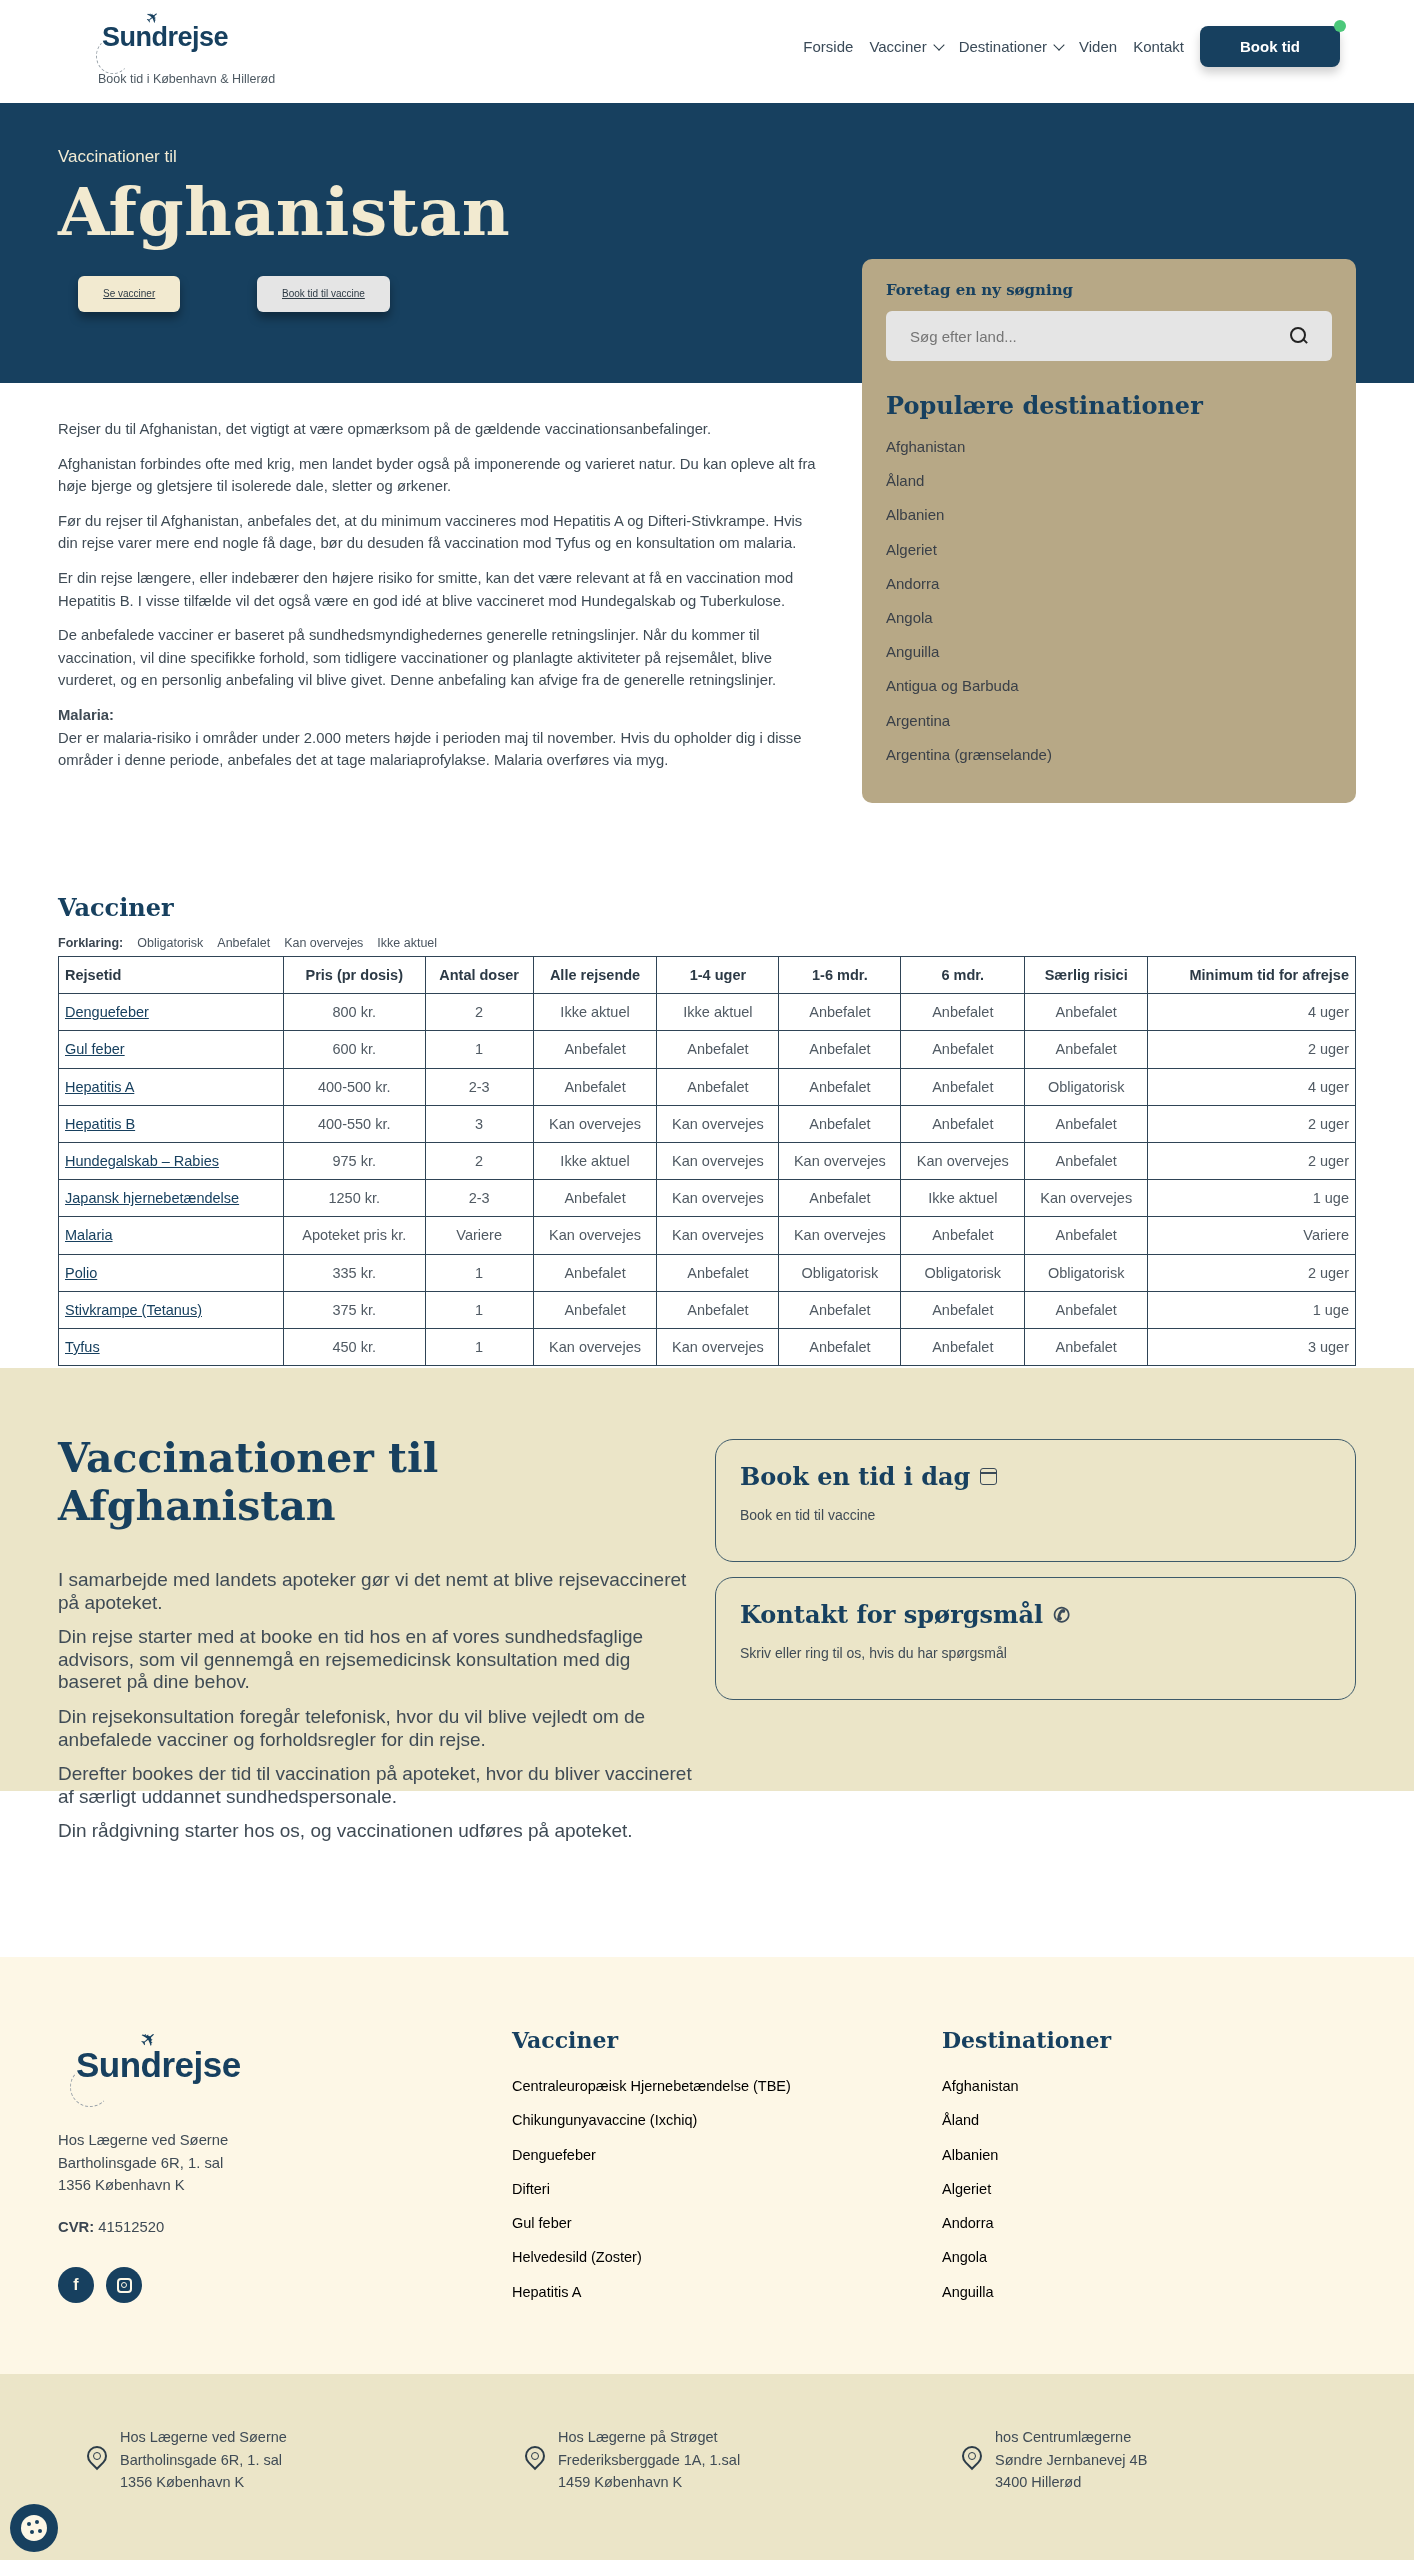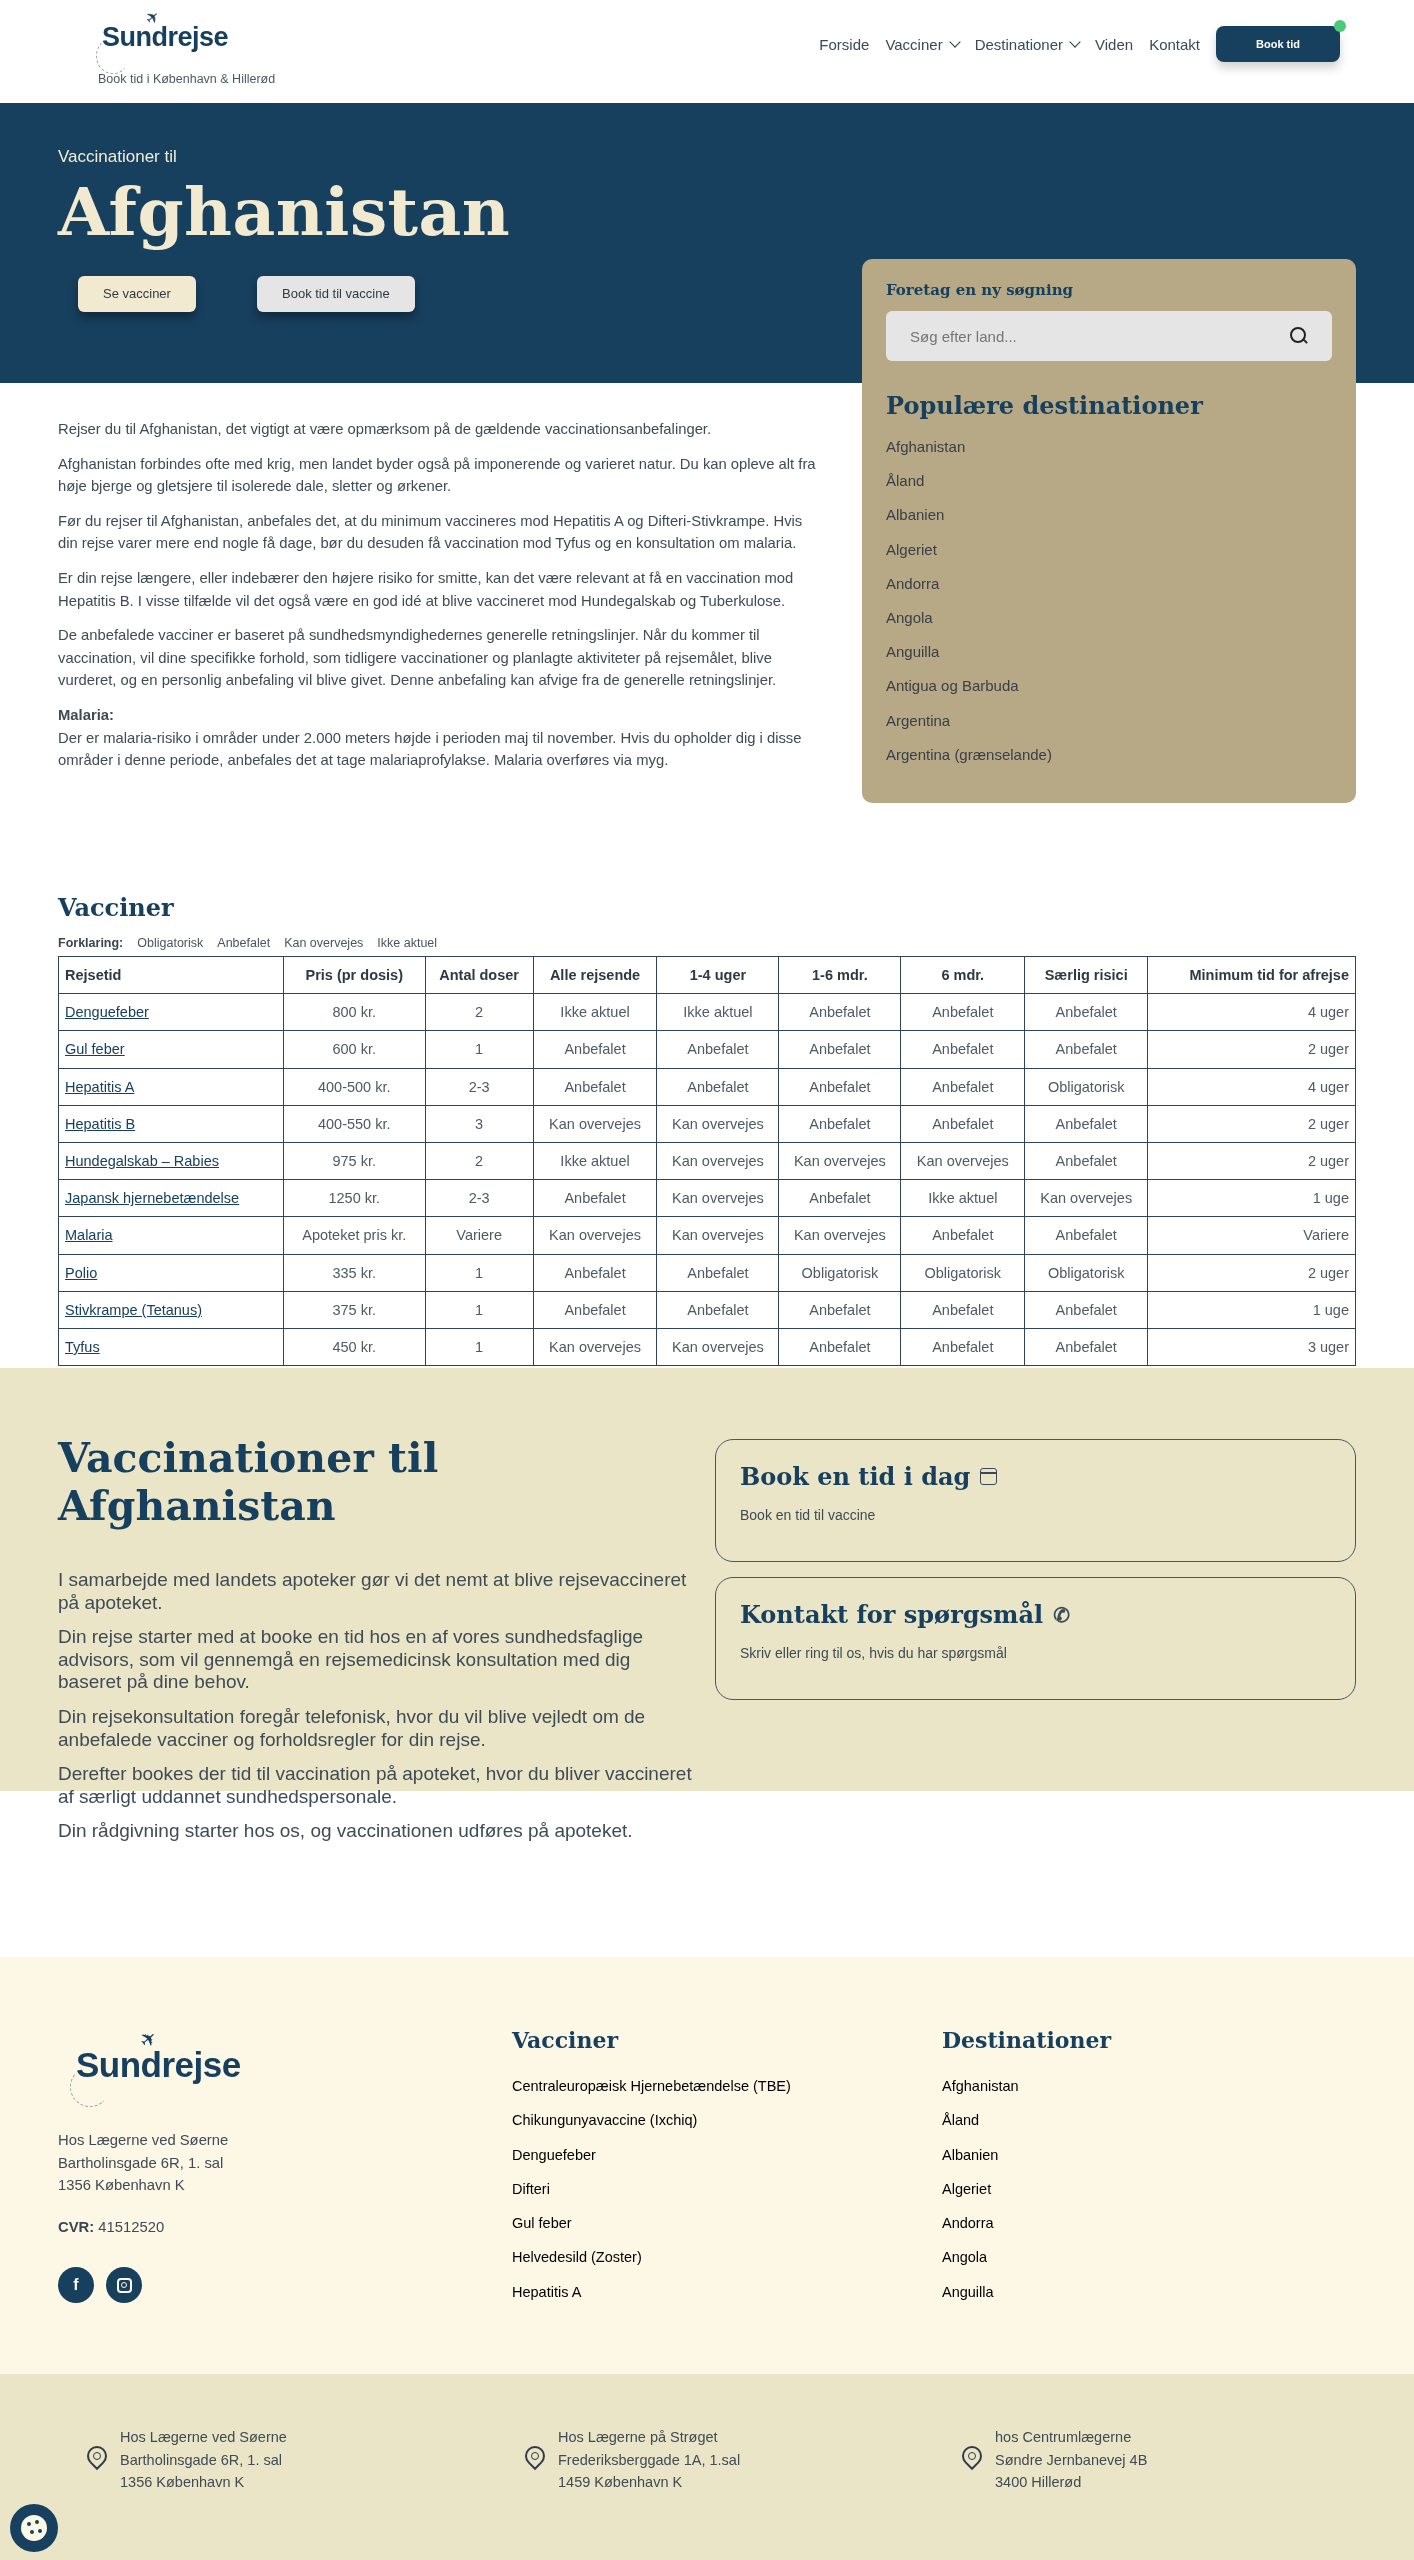--- a/index.html
+++ b/index.html
@@ -10,28 +10,28 @@
   
   .header { height: 103px; background: #fff; position: relative; }
   .logo { position: absolute; left: 88px; top: 8px; width: 210px; height: 85px; }
   .logo-word { position: absolute; left: 14px; top: 14px; font-size: 27px; font-weight: bold; color: #17405f; letter-spacing: -0.5px; }
   .logo-plane { position: absolute; left: 58px; top: 0px; color: #17405f; font-size: 16px; transform: rotate(-40deg); }
   .logo-trail { position: absolute; left: 8px; top: 30px; width: 34px; height: 36px; border: 1.5px dashed #9aa3aa; border-radius: 50%; border-top-color: transparent; border-right-color: transparent; }
   .logo-tag { position: absolute; left: 10px; top: 64px; font-size: 12.5px; color: #4d5962; white-space: nowrap; }
   .nav { position: absolute; right: 74px; top: 26px; display: flex; align-items: center; gap: 16px; }
   .nav-item { font-size: 15px; color: #3a4a58; display: flex; align-items: center; gap: 6px; cursor: pointer; }
   .chev { width: 8px; height: 8px; border-right: 1.8px solid #2c3c48; border-bottom: 1.8px solid #2c3c48; transform: rotate(45deg); margin-top: -4px; margin-left: 2px; }
-  .book-btn { position: relative; background: #17405f; color: #fff; font-weight: bold; font-size: 11px; padding: 12px 40px; border-radius: 8px; box-shadow: 0 6px 10px rgba(0,0,0,0.18); margin-left: 0px; cursor: pointer; }
+  .book-btn { position: relative; background: #17405f; color: #fff; font-weight: bold; font-size: 15px; padding: 12px 40px; border-radius: 8px; box-shadow: 0 6px 10px rgba(0,0,0,0.18); margin-left: 0px; cursor: pointer; }
   .green-dot { position: absolute; right: -6px; top: -6px; width: 12px; height: 12px; border-radius: 50%; background: #4cc87a; }
 
   
   .hero { background: #17405f; height: 280px; position: relative; }
   .hero-sub { position: absolute; left: 58px; top: 44px; color: #f3ecd4; font-size: 17px; }
   .hero-title { position: absolute; left: 58px; top: 70px; color: #f2ead0; font-size: 66px; font-weight: bold; letter-spacing: 0.5px; }
-  .hero-btn { position: absolute; top: 173px; height: 36px; padding: 0 25px; border-radius: 6px; font-size: 13px; color: #2e3b45; line-height: 36px; box-shadow: 0 6px 10px rgba(0,0,0,0.35); cursor: pointer; }
+  .hero-btn { position: absolute; top: 173px; height: 36px; padding: 0 25px; border-radius: 6px; font-size: 10px; color: #2e3b45; line-height: 36px; box-shadow: 0 6px 10px rgba(0,0,0,0.35); cursor: pointer; text-decoration: underline; }
   .btn-light { left: 78px; background: #f2ead0; }
   .btn-tan { left: 257px; background: #e5e5e5; }
 
   
   .side-card { position: absolute; left: 862px; top: 259px; width: 494px; height: 544px; background: #b7a886; border-radius: 10px; padding: 22px 24px; }
   .side-label { font-size: 15px; font-weight: bold; color: #17405f; }
   .search-box { margin-top: 12px; background: #e5e5e5; height: 50px; border-radius: 6px; display: flex; align-items: center; padding: 0 24px; justify-content: space-between; }
   .search-box input { border: none; outline: none; font-size: 15px; color: #555; background: transparent; width: 380px; font-family: "Liberation Sans", sans-serif; }
   .search-icon { width: 18px; height: 18px; position: relative; }
   .search-icon::before { content: ""; position: absolute; left: 0; top: 0; width: 12px; height: 12px; border: 2px solid #222; border-radius: 50%; }

